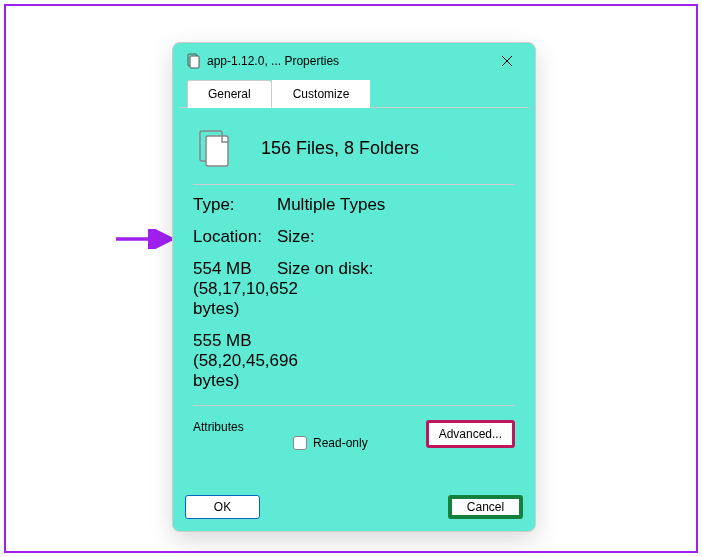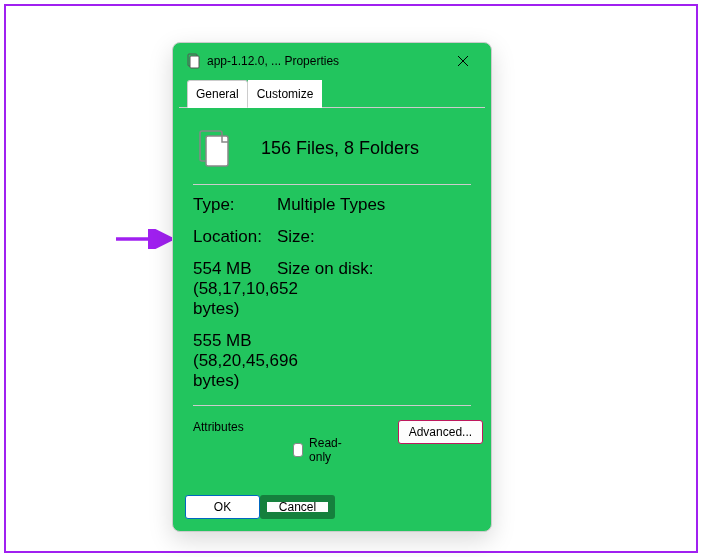--- a/index.html
+++ b/index.html
@@ -13,23 +13,23 @@
     }
     .outer-border {
       position: absolute;
       inset: 4px;
       border: 2px solid #a020f0;
     }
     .dialog {
       position: absolute;
       left: 172px;
       top: 42px;
-      width: 320px;
+      width: 364px;
       height: 490px;
-      background: #22c55e;
+      background: #5eead4;
       border: 1px solid #ccc;
       border-radius: 8px;
       box-shadow: 0 8px 24px rgba(0,0,0,0.15);
       display: flex;
       flex-direction: column;
     }
     .titlebar {
       display: flex;
       align-items: center;
       padding: 8px 8px 8px 12px;
@@ -57,21 +57,21 @@
       cursor: pointer;
       border-radius: 4px;
     }
     .tab-strip {
       display: flex;
       padding: 0 8px;
       border-bottom: 1px solid #ccc;
       margin: 0 6px;
     }
     .tab {
-      padding: 6px 8px;
+      padding: 6px 20px;
       font-size: 12px;
       cursor: pointer;
       border: 1px solid transparent;
       border-bottom: none;
       position: relative;
       top: 1px;
       background: #fff;
     }
     .tab.active {
       border-color: #ccc;
@@ -131,37 +131,37 @@
     .checkbox-box {
       width: 14px;
       height: 14px;
       border: 1px solid #888;
       border-radius: 3px;
       background: #fff;
       display: inline-block;
     }
     .advanced-btn {
       padding: 4px 10px;
-      border: 1px solid #be185d;
+      border: 3px solid #be185d;
       border-radius: 3px;
       background: #fdfdfd;
       font-size: 12px;
       cursor: pointer;
       margin-left: 36px;
     }
     .footer {
       display: flex;
       gap: 0;
-      justify-content: flex-start;
+      justify-content: space-between;
       padding: 10px 12px 12px 12px;
     }
     .footer-btn {
       width: 75px;
       height: 24px;
-      border: 7px solid #15803d;
+      border: 4px solid #15803d;
       border-radius: 3px;
       background: #fdfdfd;
       font-size: 12px;
       cursor: pointer;
       display: flex;
       align-items: center;
       justify-content: center;
     }
     .footer-btn.primary {
       border: 1.5px solid #0067c0;

